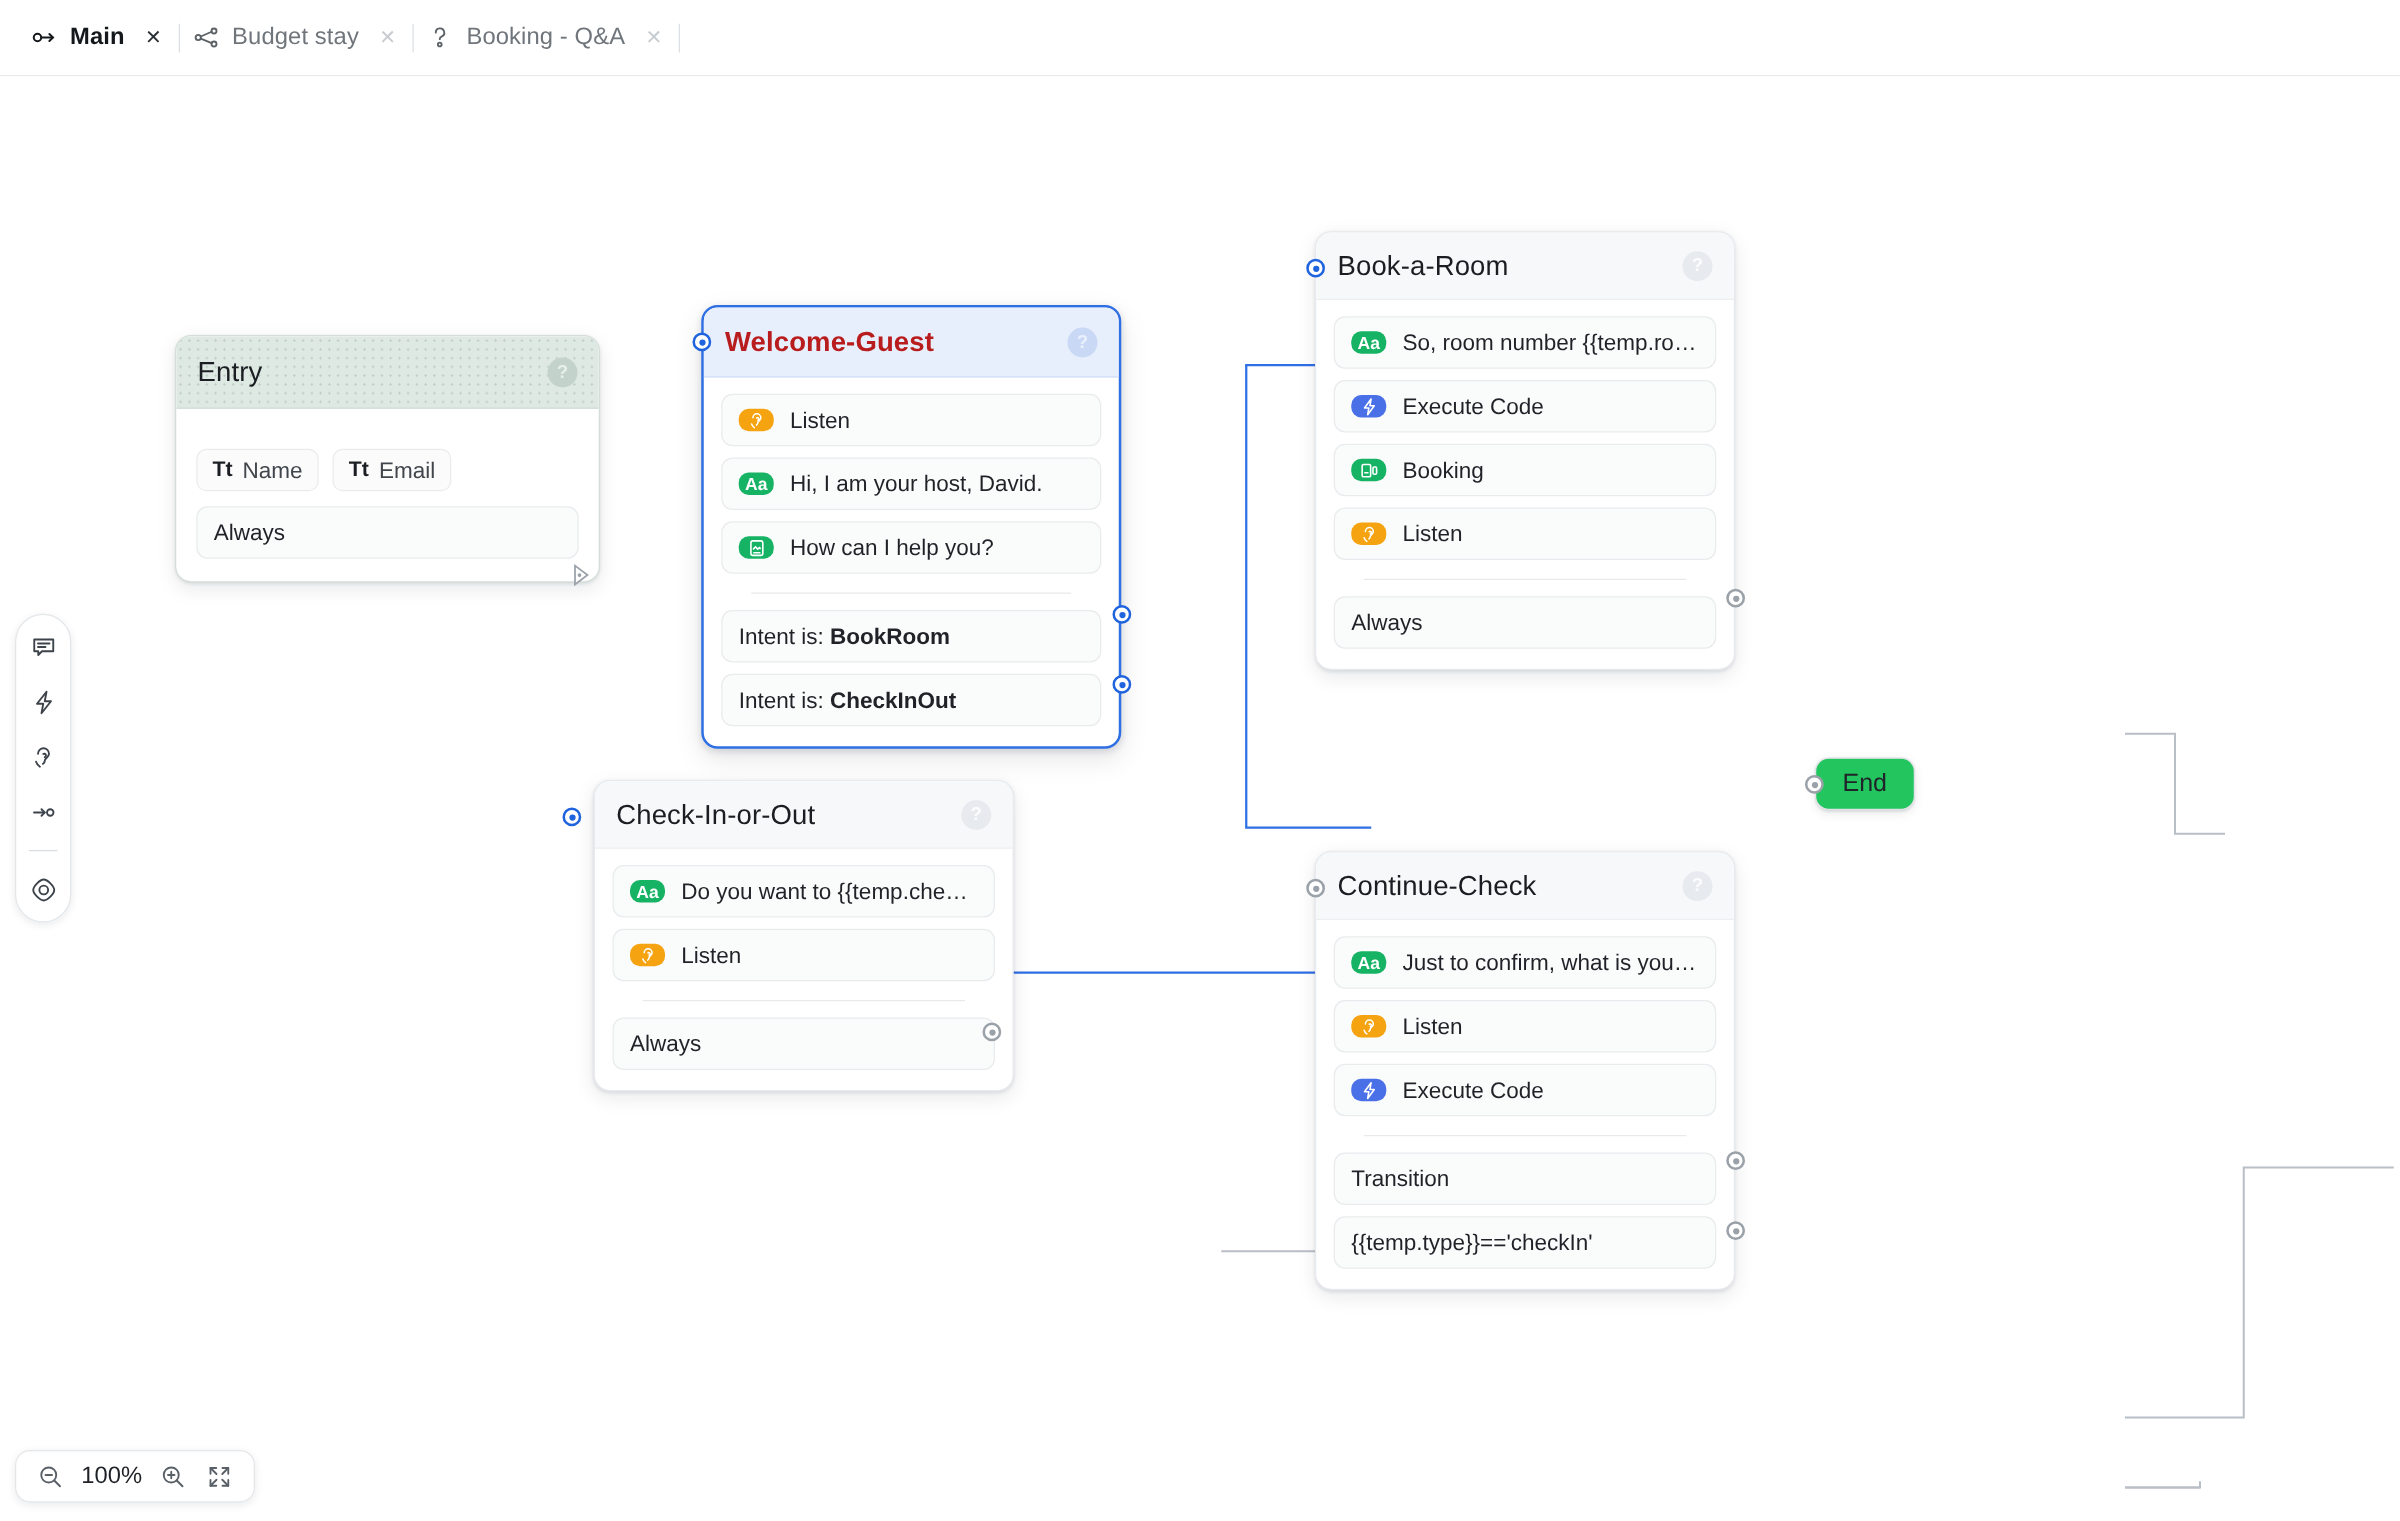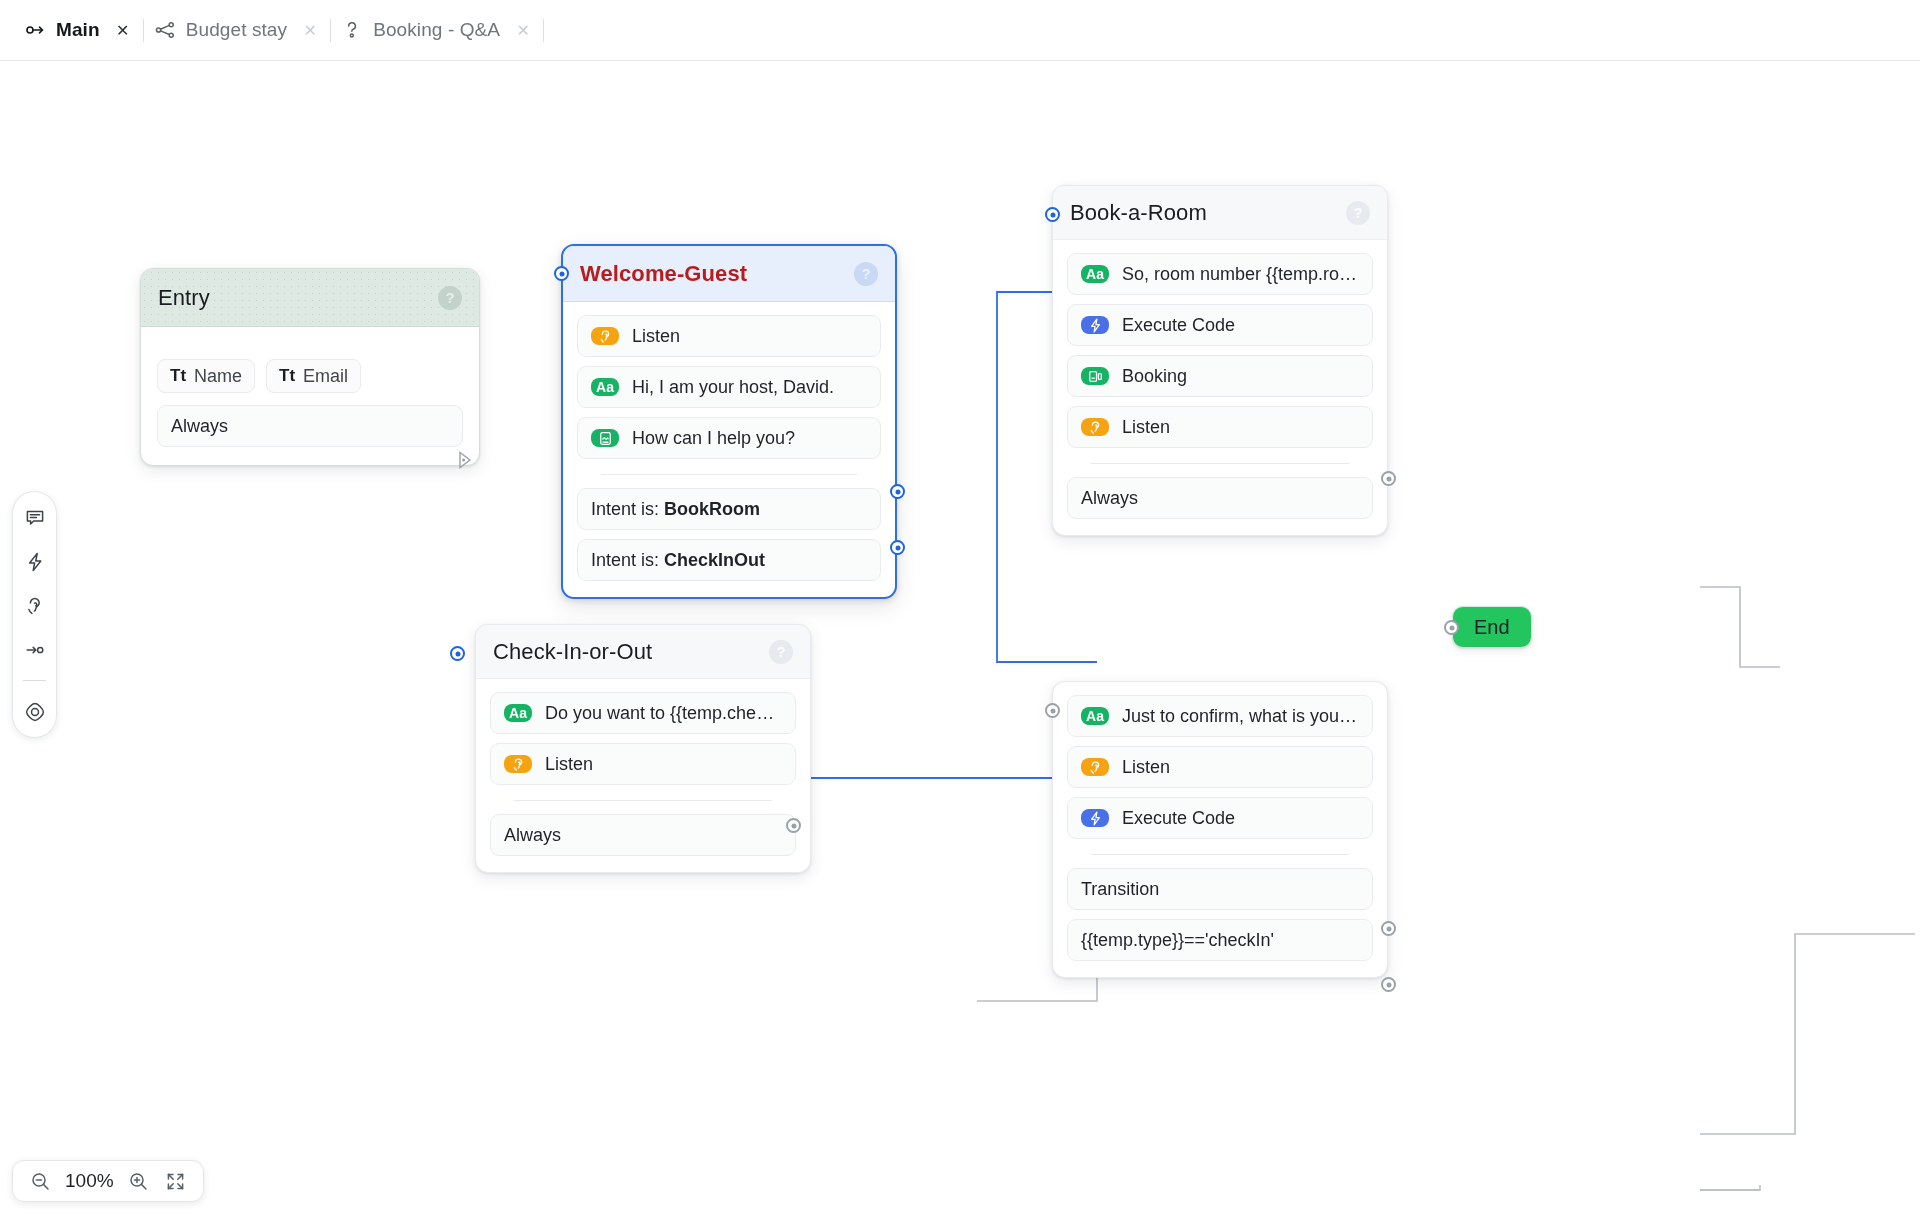--- a/index.html
+++ b/index.html
@@ -362,20 +362,24 @@
     </div>
   </div>
   <div class="port blue" style="left:450px; top:585px;">
       <i></i>
     </div>
   <div class="port" style="left:786px; top:757px;">
       <i></i>
     </div>
 
   <div class="node" style="left:1052px; top:620px; width:336px;">
+    <div class="nhead">
+      <span class="ntitle">Continue-Check</span>
+      <span class="nhelp">?</span>
+    </div>
     <div class="nbody">
       <div class="row">
         <span class="ico green">Aa</span>
         <span class="rlabel">Just to confirm, what is your last…</span>
       </div>
       <div class="row">
         <span class="ico orange">
           <svg width="17" height="17" viewBox="0 0 20 20" fill="none" stroke="#fff" stroke-width="1.5" stroke-linecap="round">
             <path d="M6.3 7.3a3.7 3.7 0 1 1 7.4 0c0 2.2-2 2.6-2.6 4-.5 1.1-.2 2.4-1.5 2.9"></path>
             <path d="M9.9 7.5a1.2 1.2 0 1 1 1 2.1"></path>

